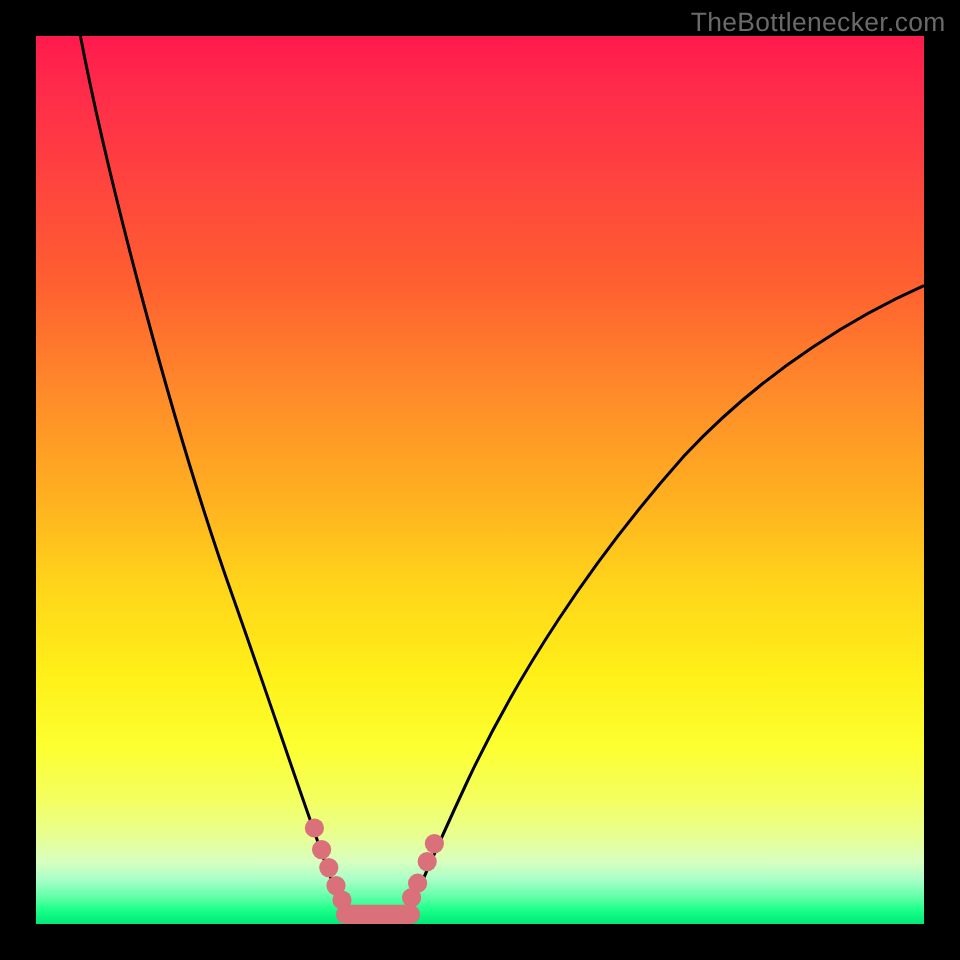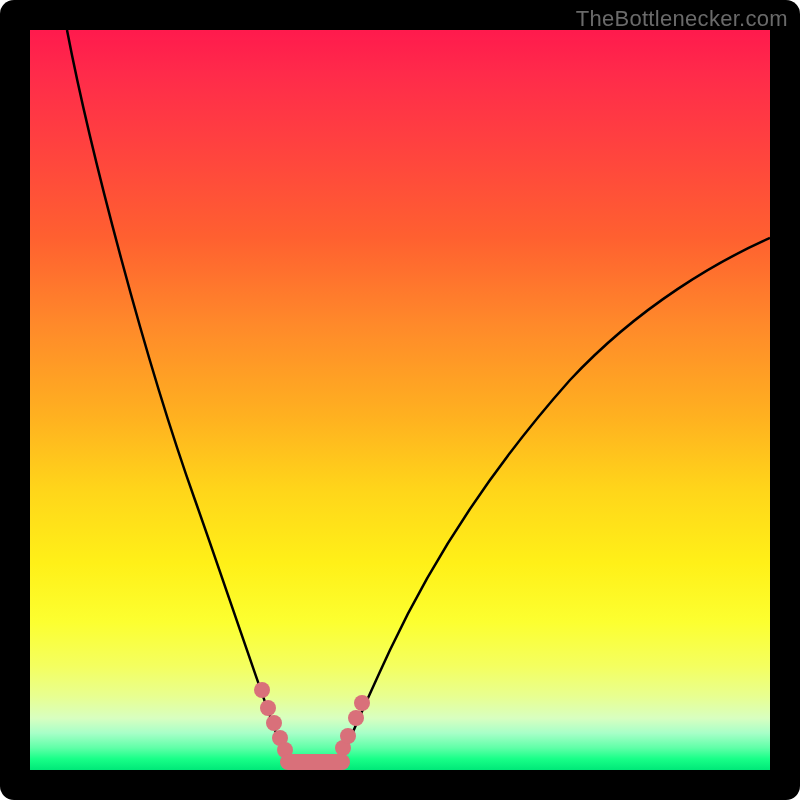--- a/index.html
+++ b/index.html
@@ -8,21 +8,20 @@
       height: 800px;
       overflow: hidden;
       font-family: Arial, sans-serif;
       position: relative;
     }
     .frame {
       width: 800px;
       height: 800px;
       background: #000;
       position: relative;
-      border-radius: 14px;
     }
     .watermark {
       position: absolute;
       top: 6px;
       right: 12px;
       color: #6a6a6a;
       font-size: 22px;
       font-weight: 500;
       letter-spacing: 0.3px;
       z-index: 10;

